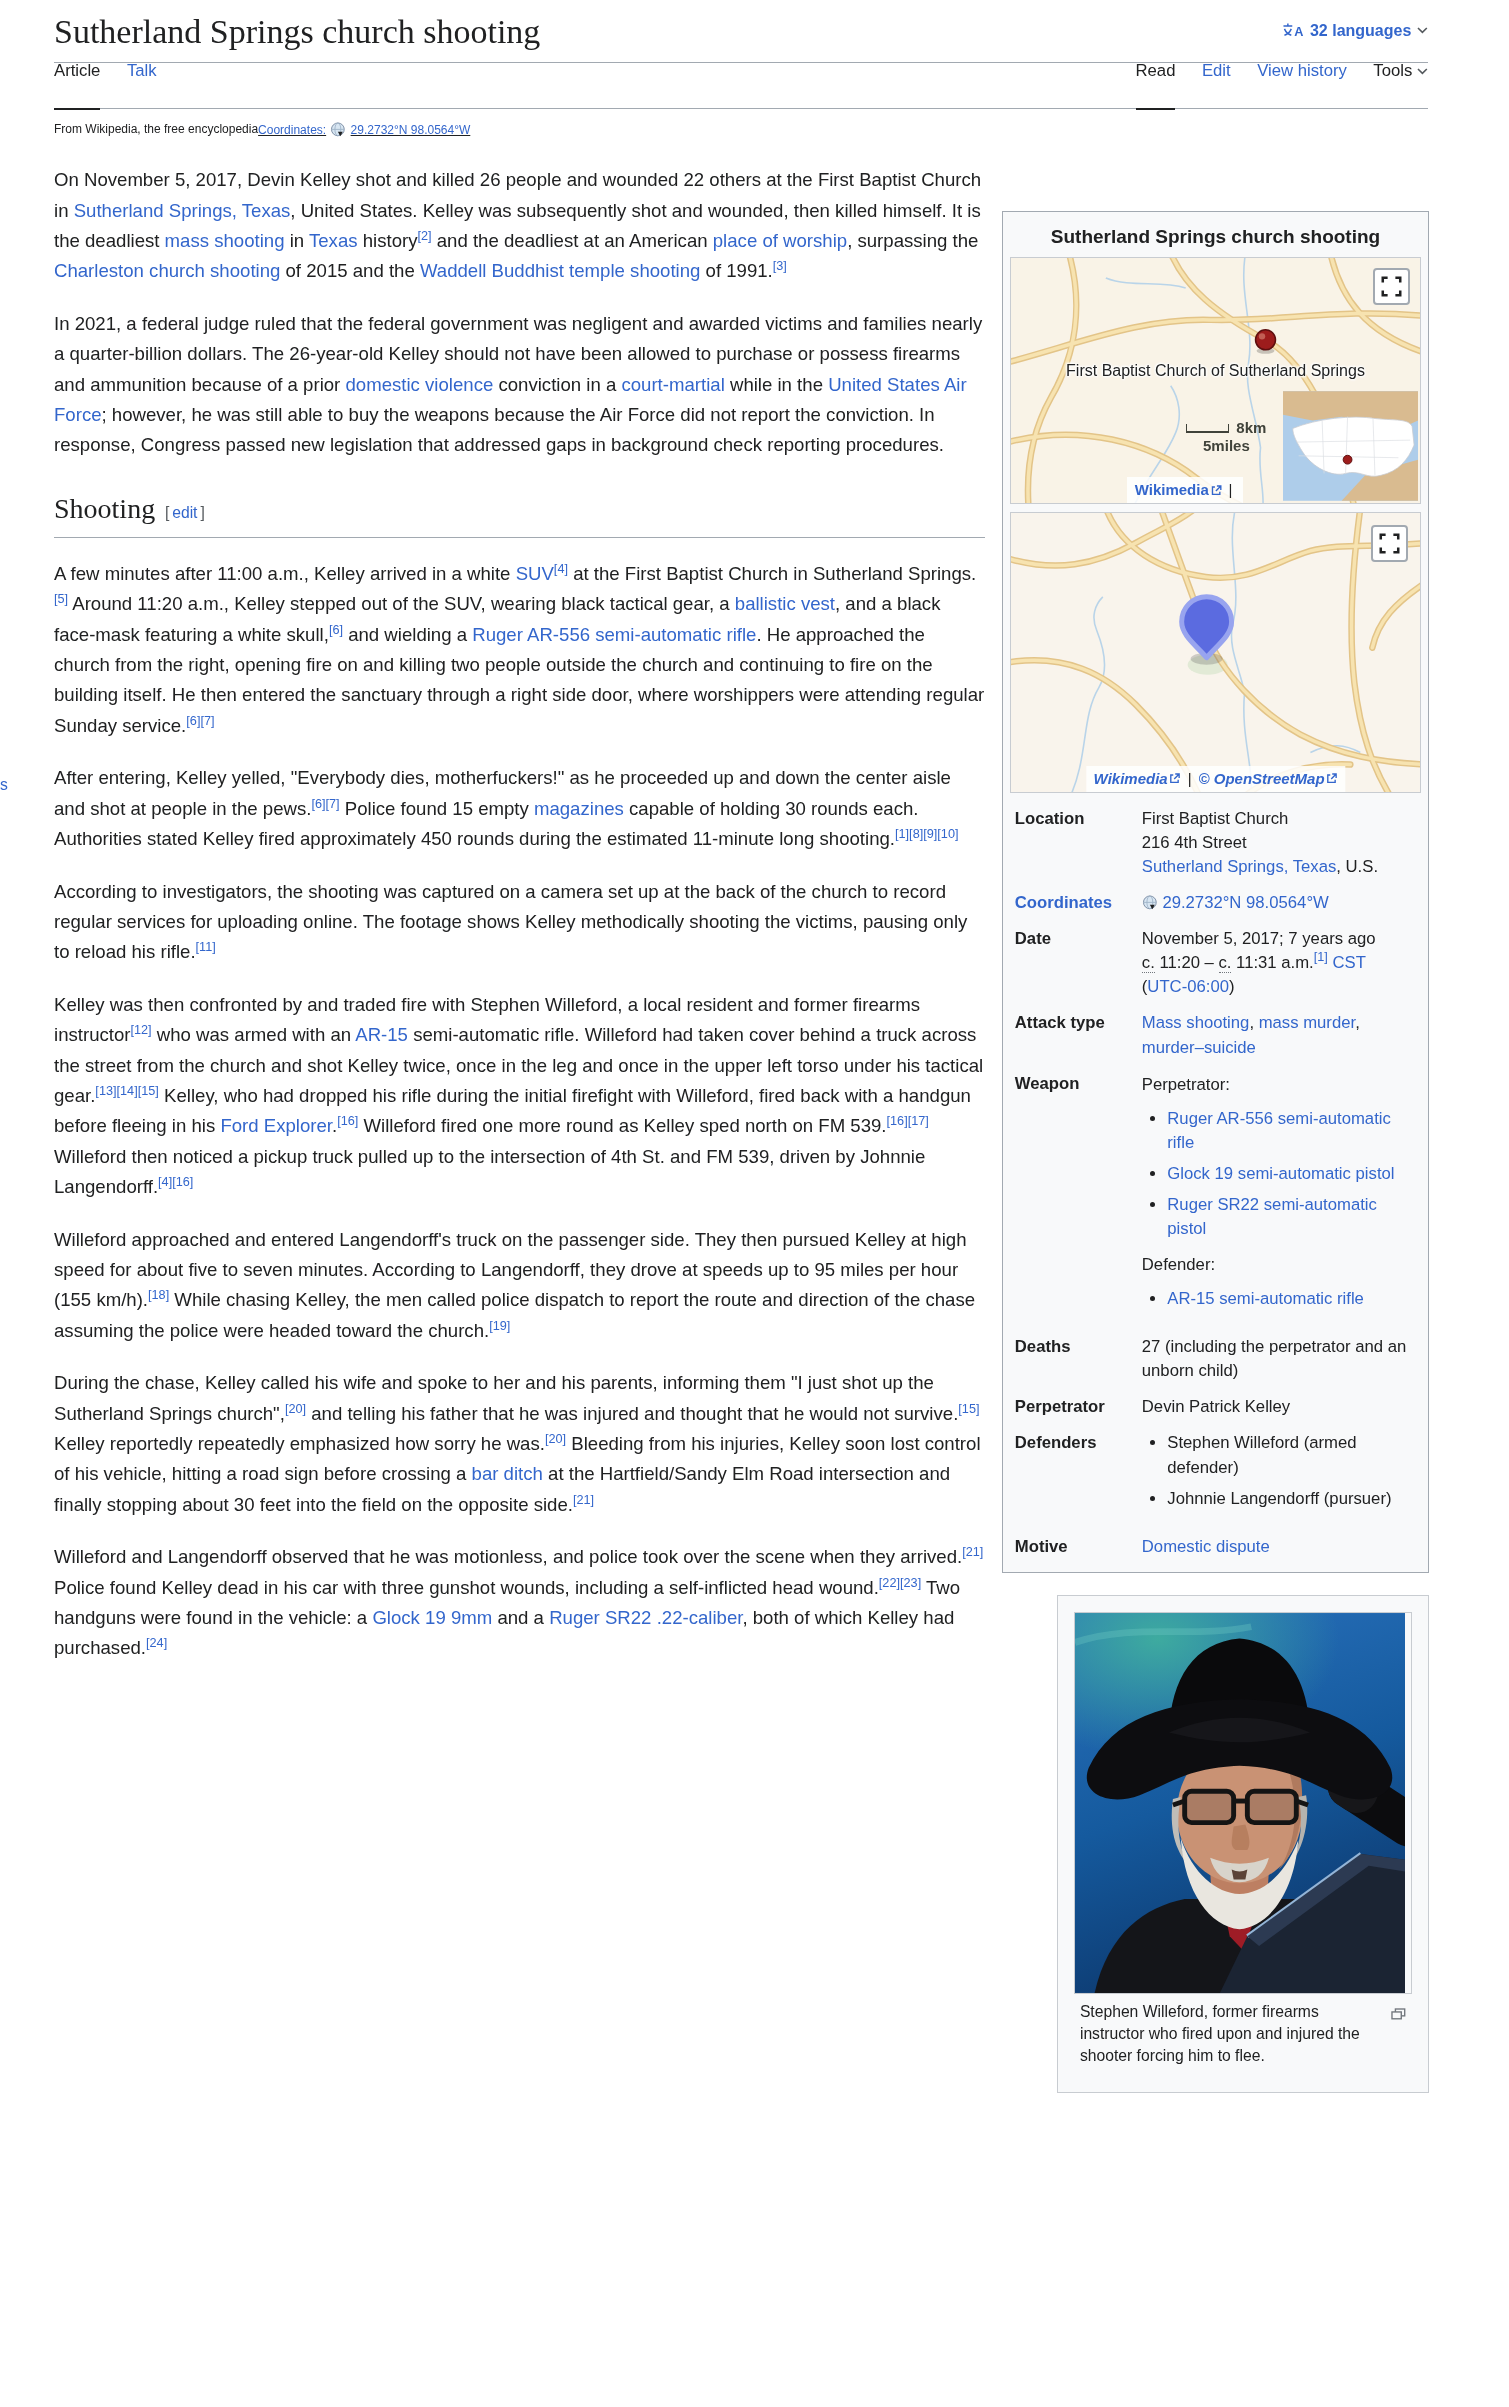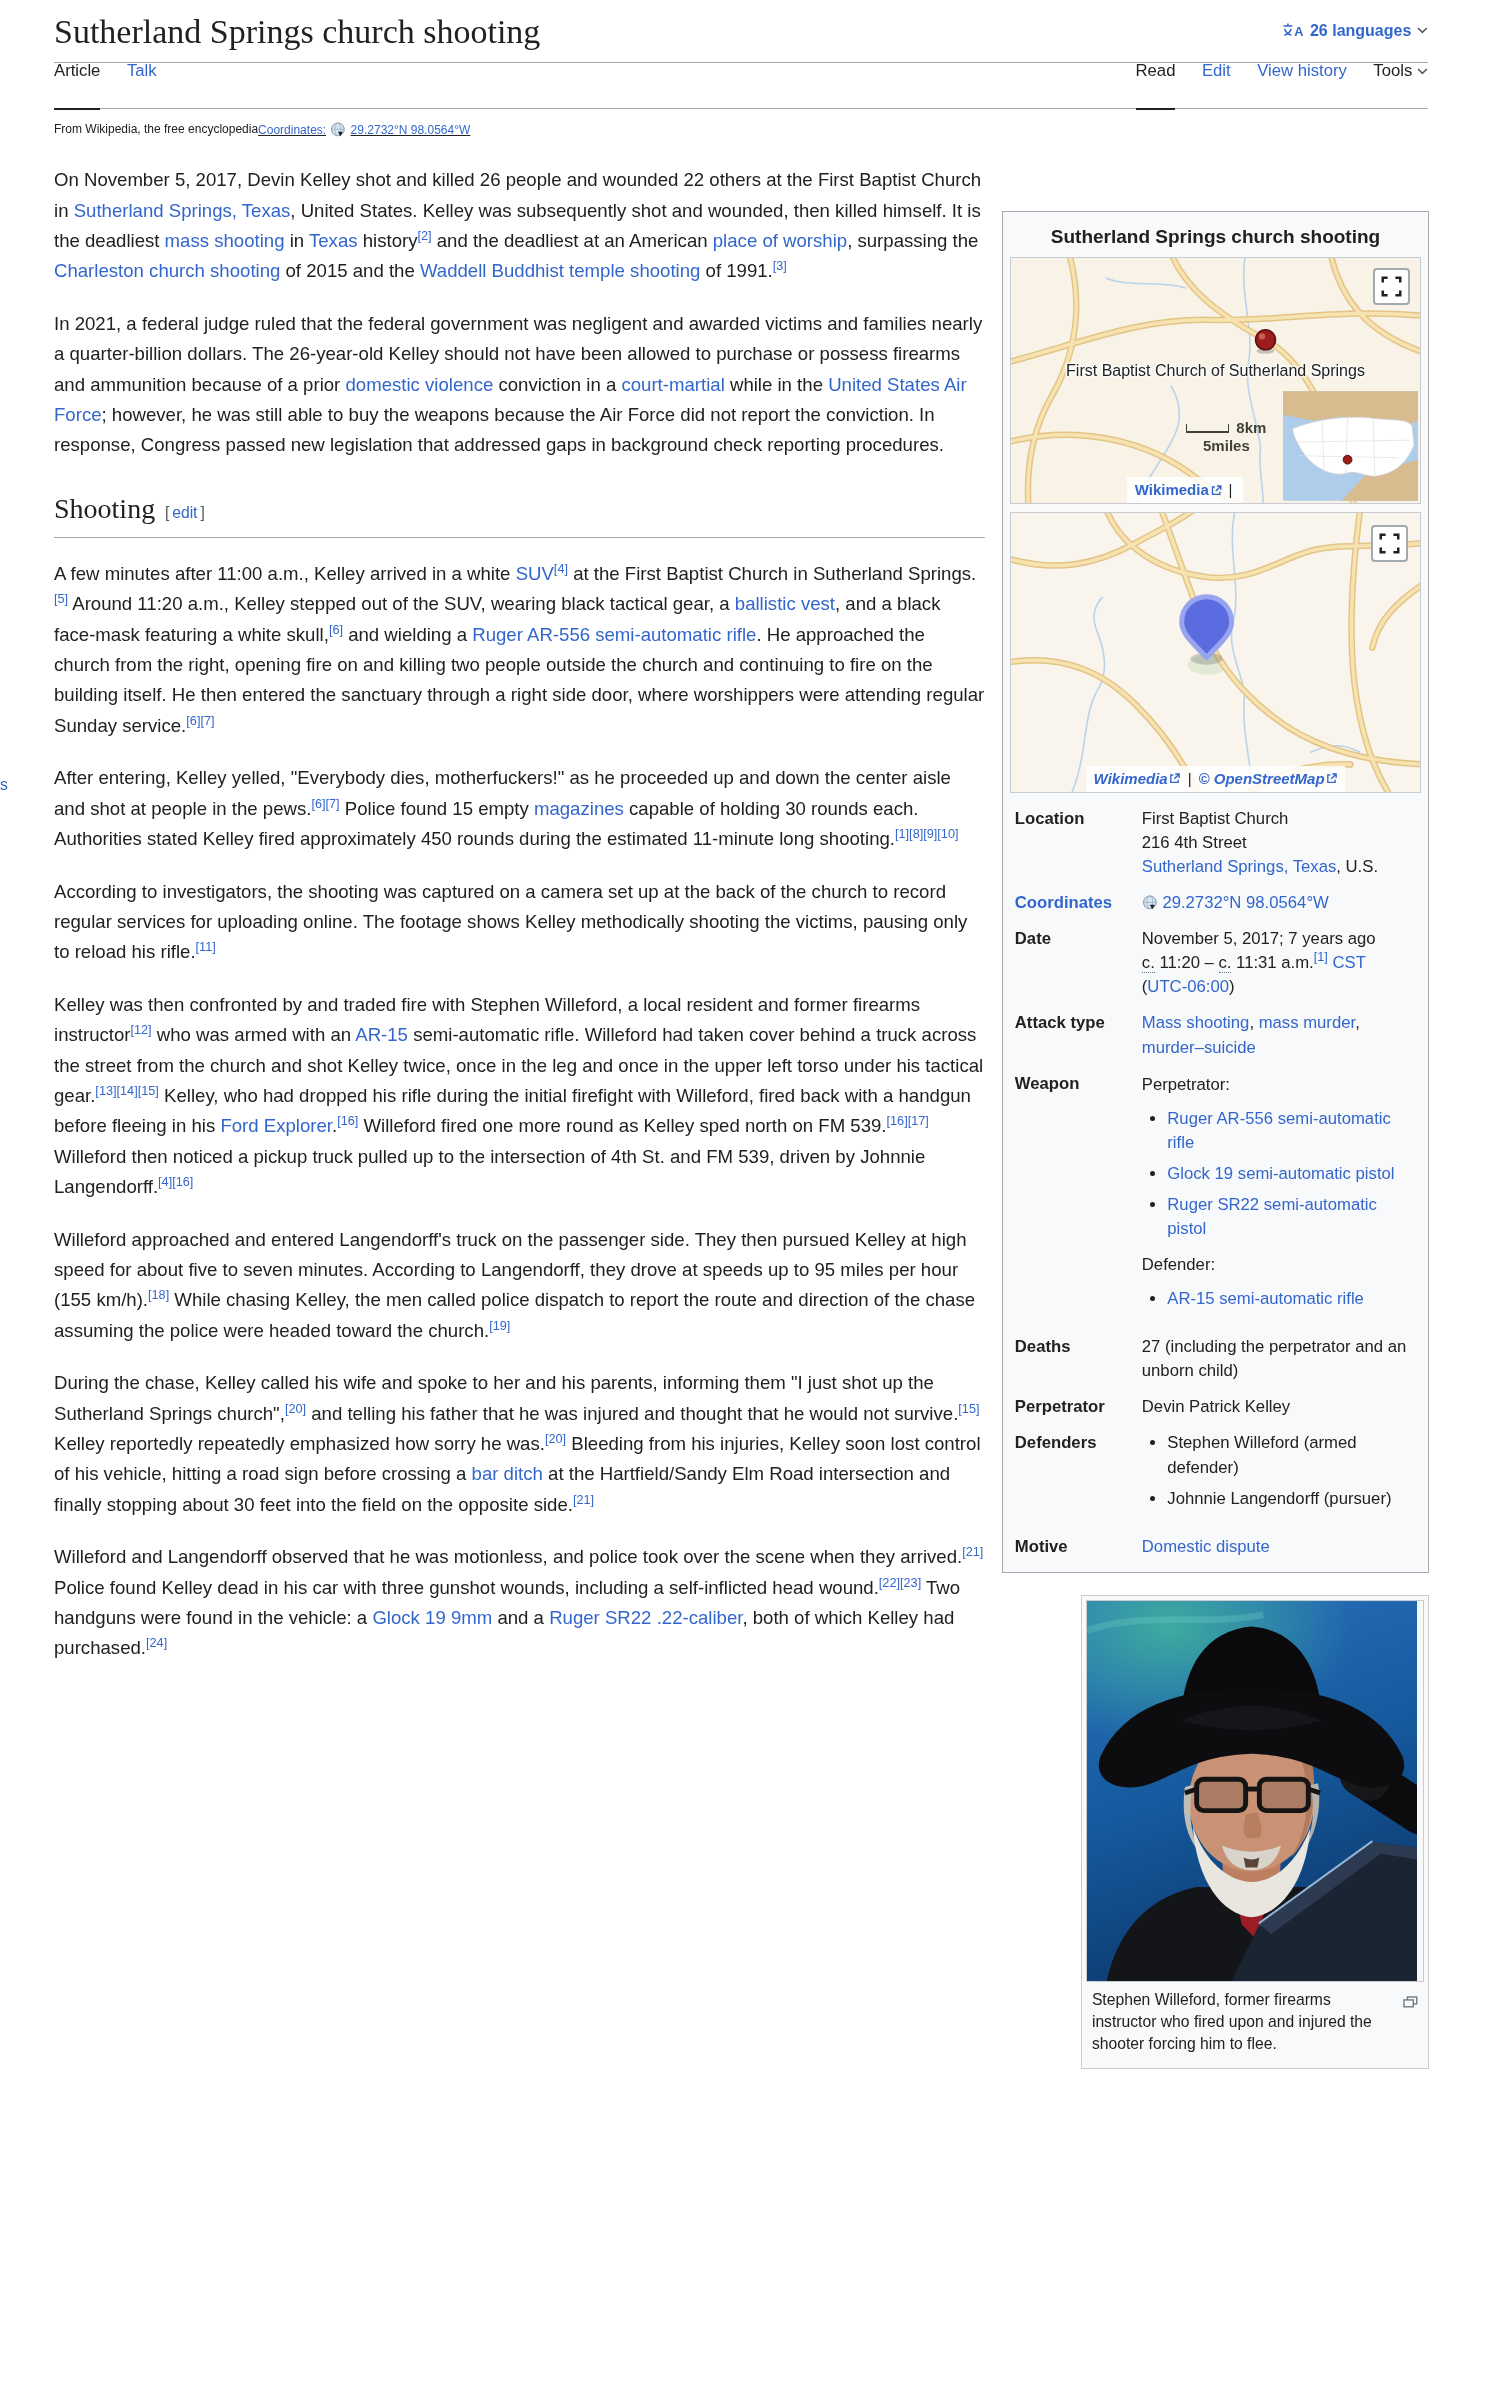--- a/index.html
+++ b/index.html
@@ -51,21 +51,21 @@
   .ib-label{flex:0 0 127px;font-weight:bold;padding-right:7.8px;box-sizing:border-box;}
   .ib-label.linklabel{color:#3366cc;cursor:pointer;}
   .ib-value{flex:1;min-width:0;}
   .ib-line{display:block;}
   .ib-coord{display:flex;align-items:center;gap:3.9px;flex-wrap:wrap;}
   .ib-group-header{margin:1px 0 9.8px;}
   ul.ib-list{margin:0 0 11.8px;padding-left:25.5px;}
   ul.ib-list li{margin-bottom:6.9px;}
   ul.ib-list li:last-child{margin-bottom:2px;}
   
-  .photo-box{margin:21.6px 0 0 auto;width:338px;border:1px solid #c8ccd1;background:#f8f9fa;padding:4px;box-sizing:content-box;}
+  .photo-box{margin:21.6px 0 0 auto;width:338px;border:1px solid #c8ccd1;background:#f8f9fa;padding:16px;box-sizing:content-box;}
   .photo-frame{border:1px solid #c8ccd1;line-height:0;}
   .photo-frame svg{display:block;width:330px;height:380px;}
   .photo-caption{padding:6.9px 5.9px 8.8px;font-size:15.7px;line-height:1.4;color:#202122;position:relative;}
   .enlarge-icon{float:right;margin:2.9px 0 3.9px 7.8px;cursor:pointer;}
 </style>
 </head>
 <body>
 
 <div class="wrap">
 
@@ -73,21 +73,21 @@
     <h1 class="page-title">Sutherland Springs church shooting</h1>
     <div class="lang-btn">
       <span style="line-height:0;">
         <svg width="22.5" height="16.7" viewBox="0 0 23 17" style="font-size:16.5px">
             <g stroke="#3366cc" stroke-width="1.5" fill="none">
               <path d="M1.5,4 h9 M6,1.5 v2.5 M2.5,7 c1.5,3.5 4,5.5 7,6.5 M9.5,7 c-1.5,3.5 -4,5.5 -7,6.5"></path>
             </g>
             <text x="12.5" y="14" font-size="13" fill="#3366cc" font-weight="bold" font-family="Liberation Sans, sans-serif">A</text>
           </svg>
       </span>
-      <span>26 languages</span>
+      <span>32 languages</span>
       <span style="line-height:0;">
         <svg width="10.8" height="6.9" viewBox="0 0 11 7">
             <polyline points="1,1 5.5,5.5 10,1" fill="none" stroke="#54595d" stroke-width="1.6"></polyline>
           </svg>
       </span>
     </div>
   </div>
 
   <div class="tabbar">
     <div class="tabgroup" id="tabs-left">

